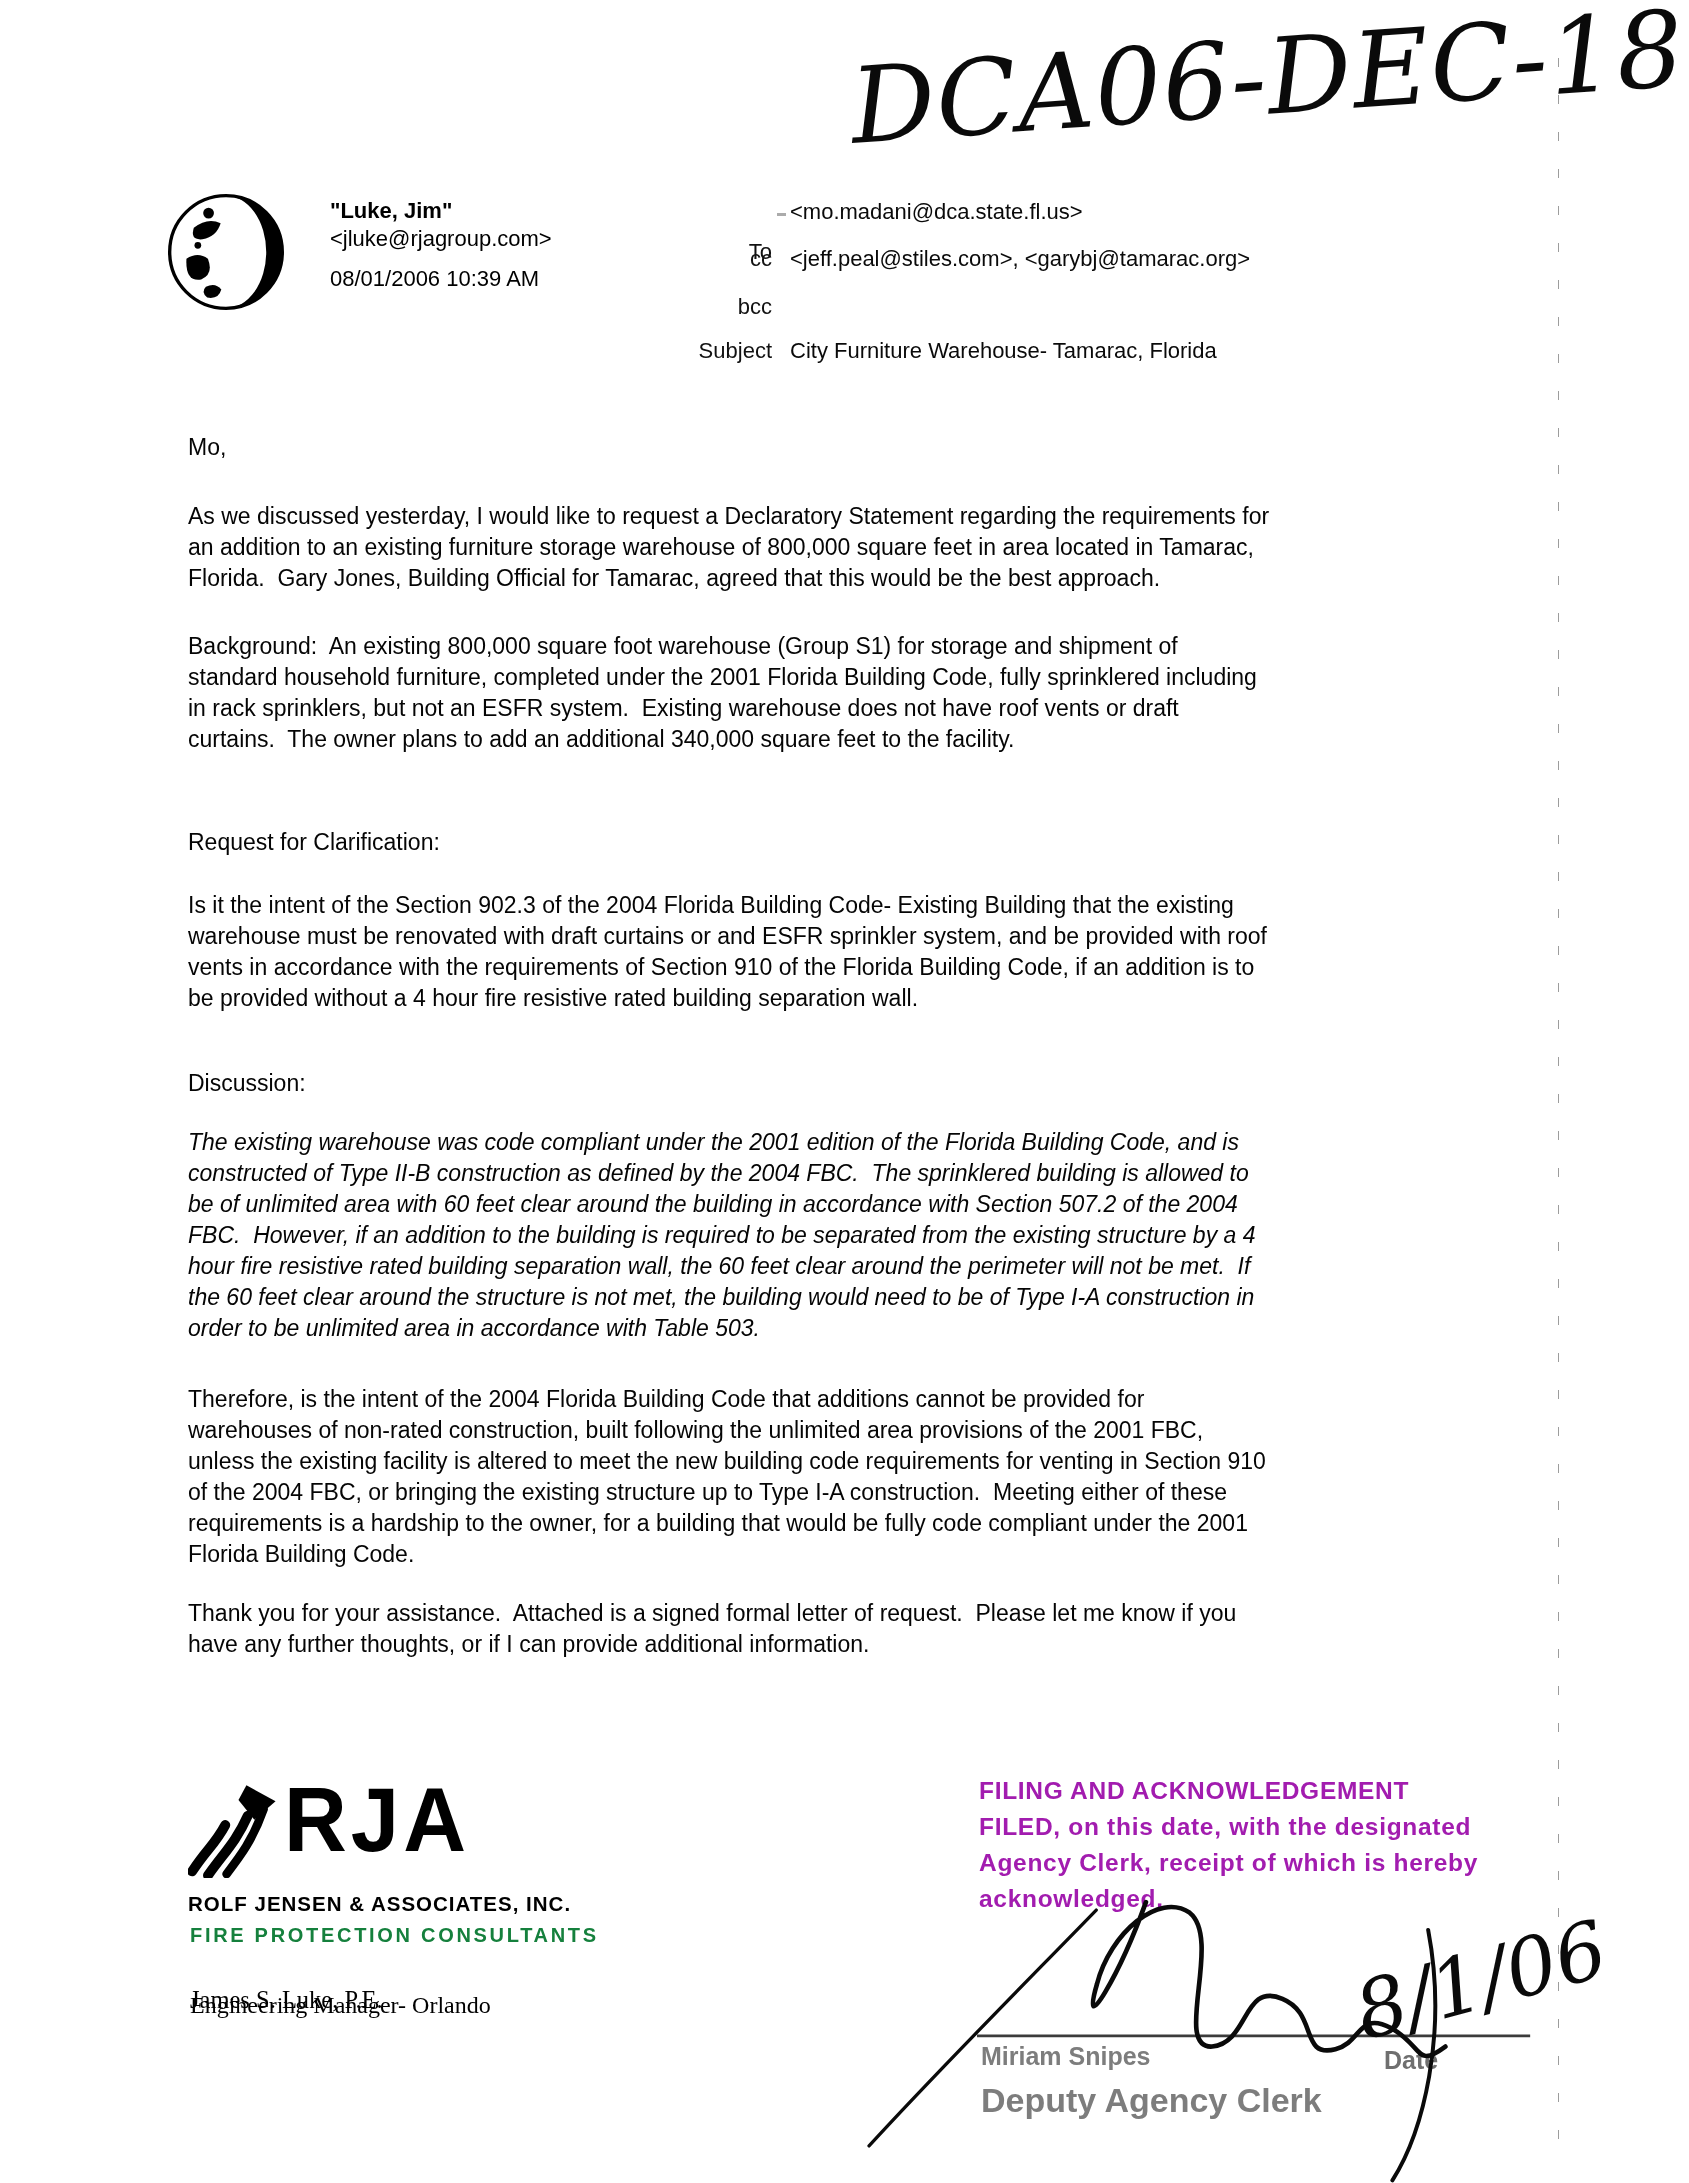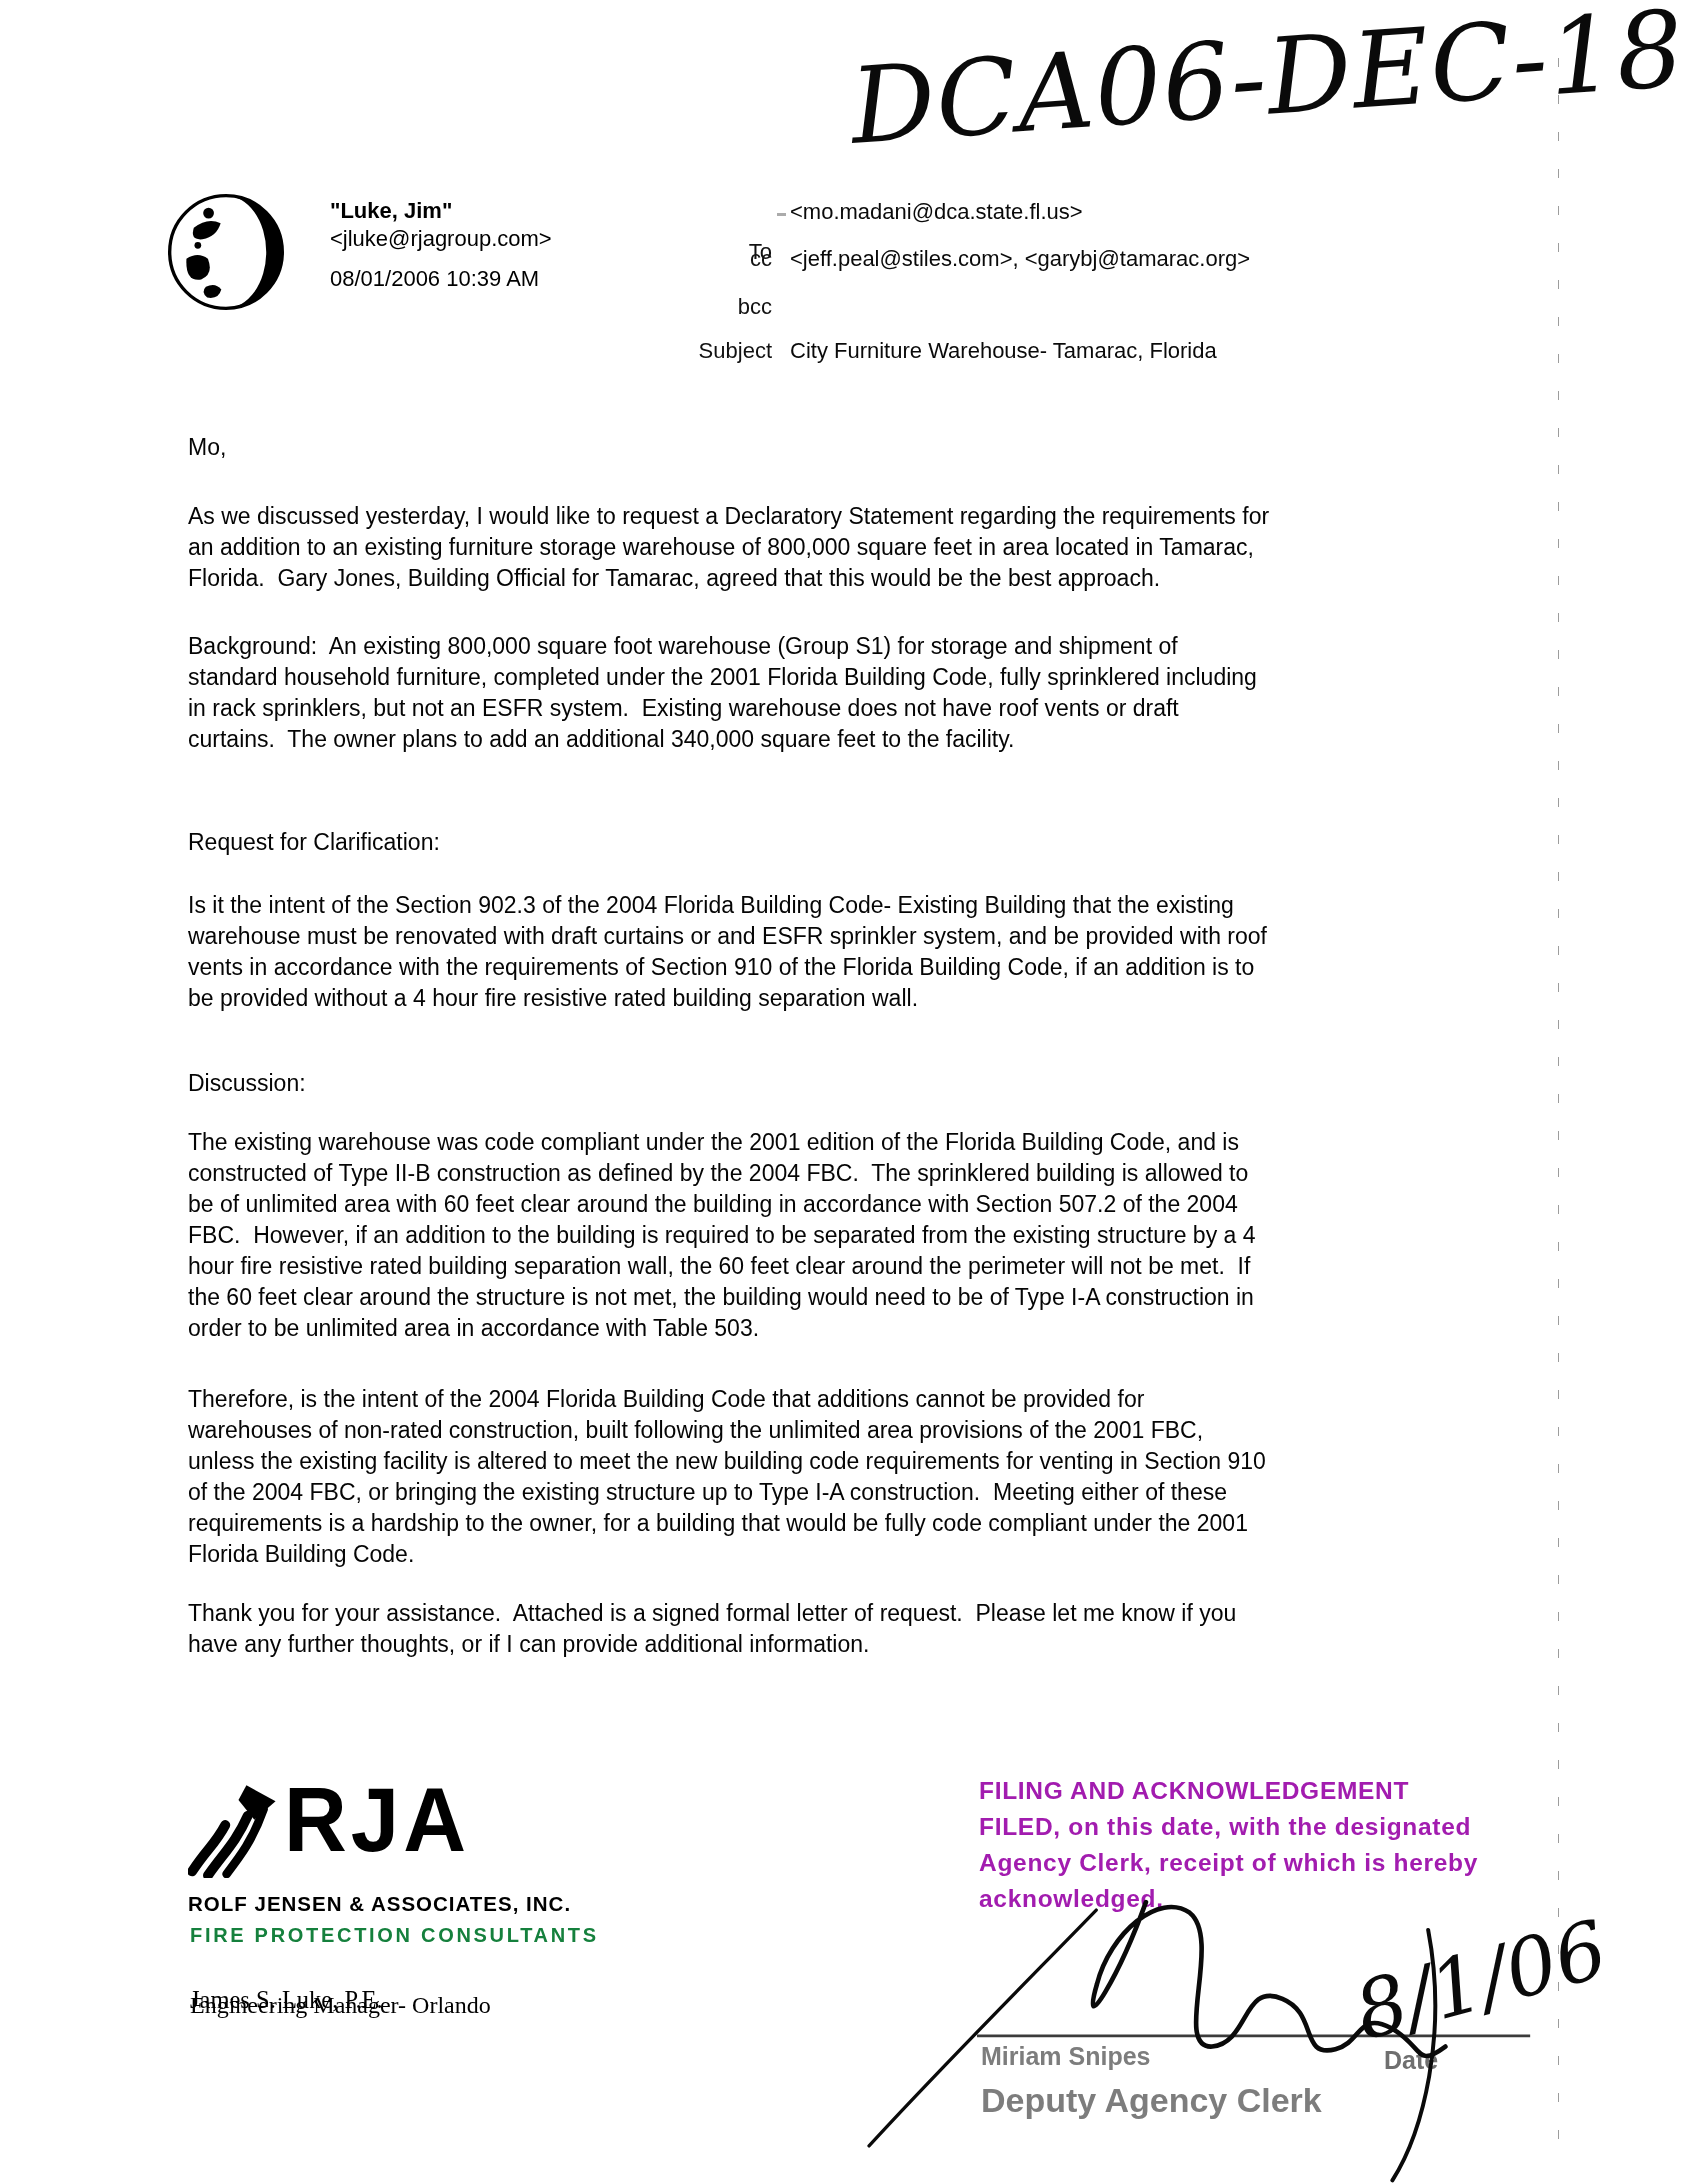--- a/index.html
+++ b/index.html
@@ -53,21 +53,21 @@
   .letter-body p, .letter-body h2 {
     margin:0; padding:0; font-size:23px; font-weight:normal;
     white-space:pre-wrap;
   }
   .salutation      { margin-bottom:38px !important; }
   .para-1          { margin-bottom:37px !important; }
   .para-2          { margin-bottom:72px !important; }
   .heading-request { margin-bottom:32px !important; }
   .para-3          { margin-bottom:54px !important; }
   .heading-disc    { margin-bottom:28px !important; }
-  .para-4          { margin-bottom:40px !important; }
+  .para-4          { margin-bottom:40px !important;font-style:italic; }
   .para-5          { margin-bottom:28px !important; }
   .para-6          { margin-bottom:58px !important; }
 
   
   .rja-logo-text {
     left:284px; top:1768px; font-size:87px; font-weight:bold;
     letter-spacing:4px; transform:scaleY(1.04); transform-origin:top left;
   }
   .company-name  { left:188px; top:1892px; font-size:20.5px; font-weight:bold; letter-spacing:1px; }
   .company-tagline {

